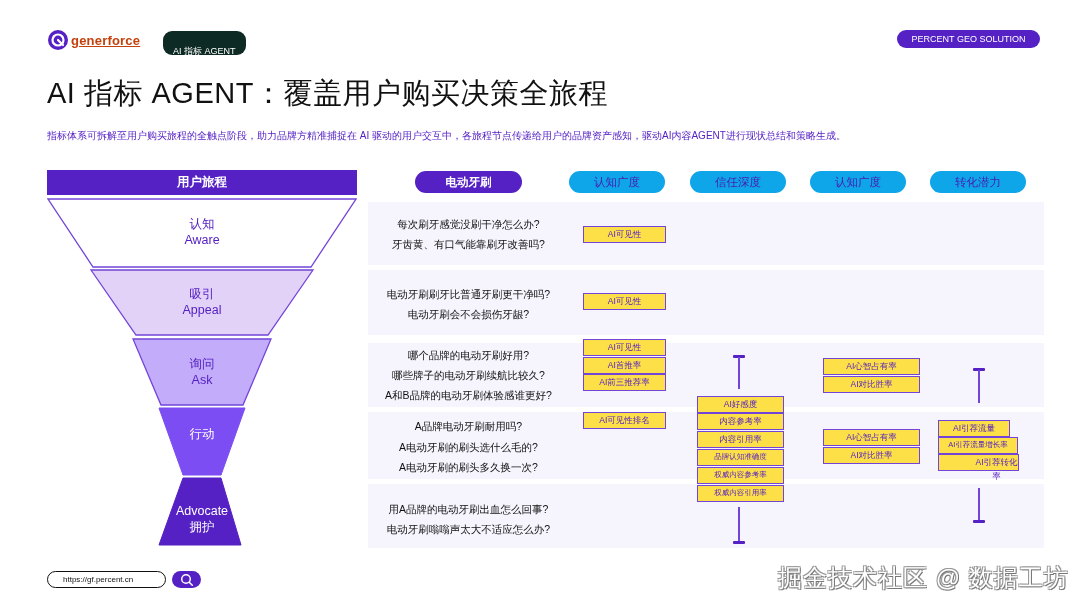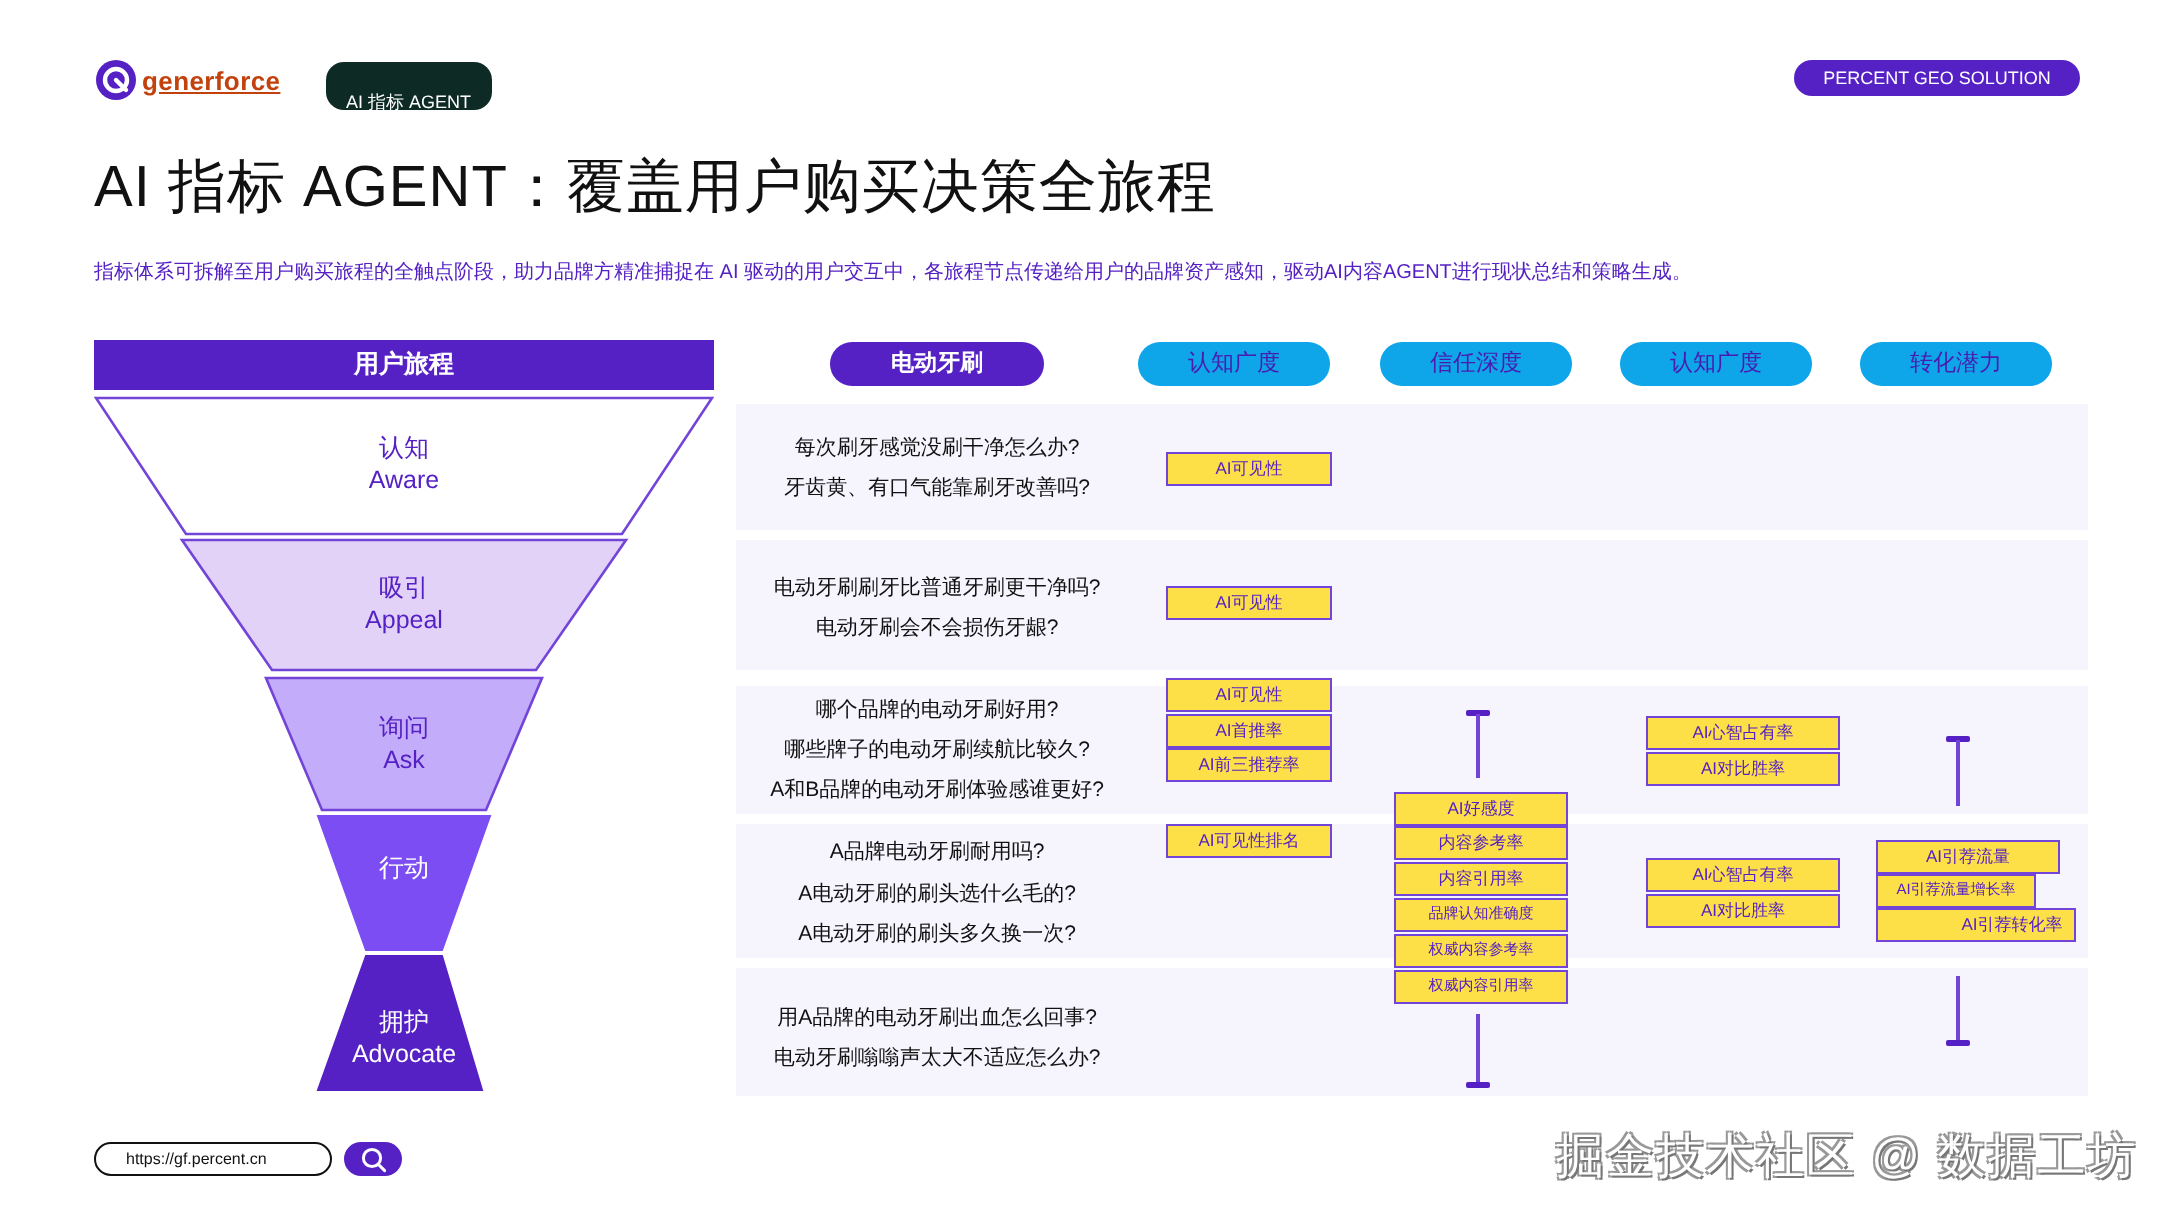--- a/index.html
+++ b/index.html
@@ -71,22 +71,22 @@
   <div>Appeal</div>
 </div>
 <div class="funnel-label" style="top:356px;color:#5521c4;">
   <div>询问</div>
   <div>Ask</div>
 </div>
 <div class="funnel-label" style="top:426px;color:#fff;">
   <div>行动</div>
 </div>
 <div class="funnel-label" style="top:503px;color:#fff;">
+  <div>Advocate</div>
   <div>拥护</div>
-  <div>Advocate</div>
 </div>
 
 <div class="col-pill pill-primary" style="left:415px;width:107px;">电动牙刷</div>
 <div class="col-pill pill-secondary" style="left:569px;width:96px;">认知广度</div>
 <div class="col-pill pill-secondary" style="left:690px;width:96px;">信任深度</div>
 <div class="col-pill pill-secondary" style="left:810px;width:96px;">认知广度</div>
 <div class="col-pill pill-secondary" style="left:930px;width:96px;">转化潜力</div>
 
 <div class="row-bg" style="top:202px;height:63px;"></div>
 <div class="row-bg" style="top:270px;height:65px;"></div>
@@ -135,23 +135,23 @@
 <div class="vline" style="left:738px;top:507px;height:35px;"></div>
 <div class="hcap" style="left:733px;top:541px;"></div>
 
 <div class="metric" style="left:823px;top:358px;width:97px;">AI心智占有率</div>
 <div class="metric" style="left:823px;top:376px;width:97px;">AI对比胜率</div>
 <div class="metric" style="left:823px;top:429px;width:97px;">AI心智占有率</div>
 <div class="metric" style="left:823px;top:447px;width:97px;">AI对比胜率</div>
 
 <div class="hcap" style="left:973px;top:368px;"></div>
 <div class="vline" style="left:978px;top:370px;height:33px;"></div>
-<div class="metric" style="left:938px;top:420px;width:92px;">AI引荐流量</div>
+<div class="metric" style="left:938px;top:420px;width:72px;">AI引荐流量</div>
 <div class="metric" style="left:938px;top:437px;width:80px;font-size:7.5px;">AI引荐流量增长率</div>
-<div class="metric" style="left:938px;top:454px;width:100px;padding-left:36px;">AI引荐转化率</div>
+<div class="metric" style="left:938px;top:454px;width:81px;padding-left:36px;">AI引荐转化率</div>
 <div class="vline" style="left:978px;top:488px;height:33px;"></div>
 <div class="hcap" style="left:973px;top:520px;"></div>
 
 <div class="url-field">https://gf.percent.cn</div>
 <div class="search-btn">
   <svg width="14" height="14" viewBox="0 0 14 14">
     <circle cx="6" cy="6" r="4.3" fill="none" stroke="#fff" stroke-width="1.5"></circle>
     <path d="M9.2 9.2 L12.3 12.3" stroke="#fff" stroke-width="1.5" stroke-linecap="round"></path>
   </svg>
 </div>

